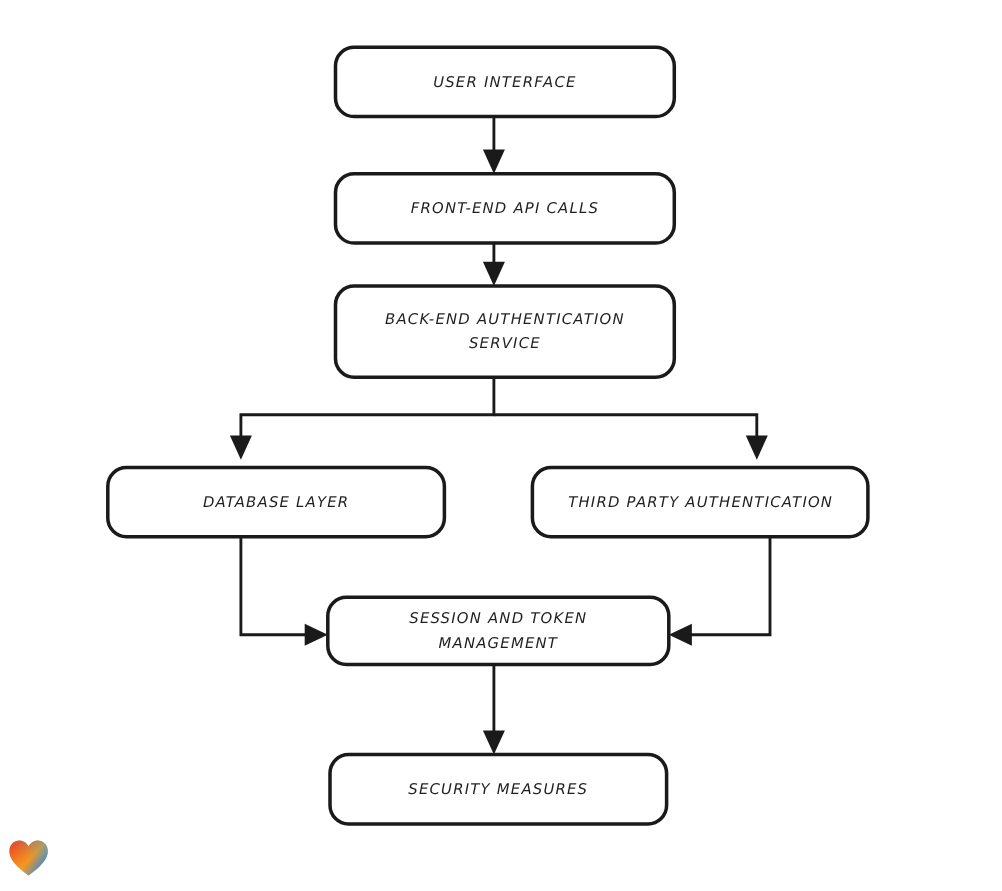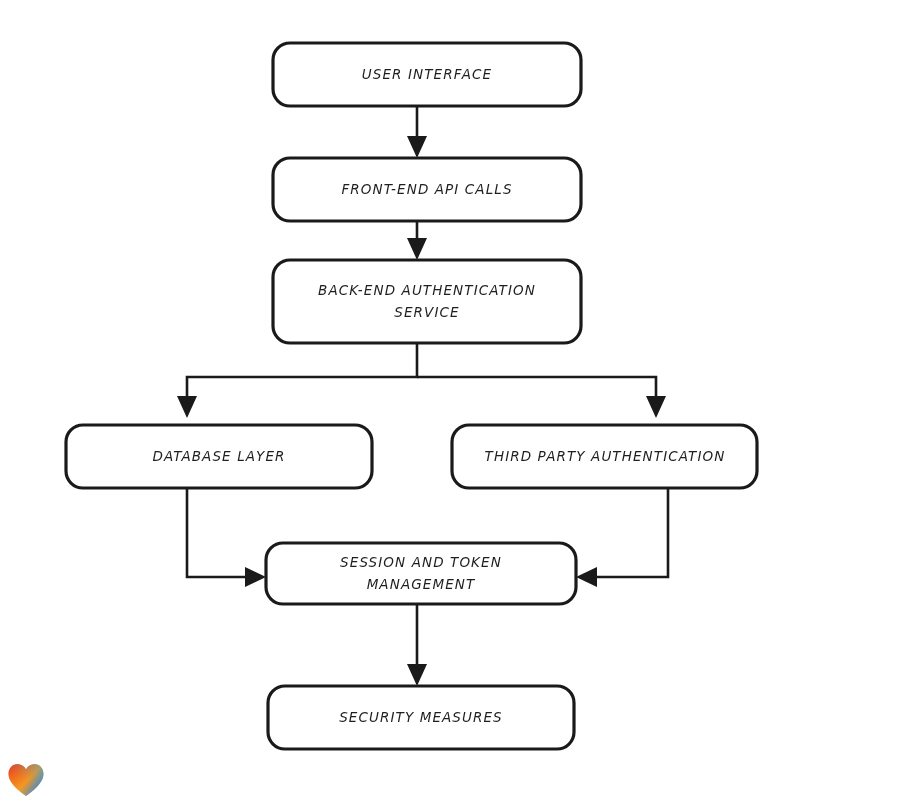--- a/index.html
+++ b/index.html
@@ -14,20 +14,21 @@
     position: relative;
     overflow: hidden;
     font-family: "DejaVu Sans", sans-serif;
   }
   #diagram-root {
     position: absolute;
     left: 0;
     top: 0;
     width: 810px;
     height: 810px;
+    padding-left: 32px;
   }
   svg#flowchart {
     display: block;
     width: 911px;
     height: 810px;
   }
   .node-shape {
     fill: #ffffff;
     stroke: #1a1a1a;
     stroke-width: 3.2;

